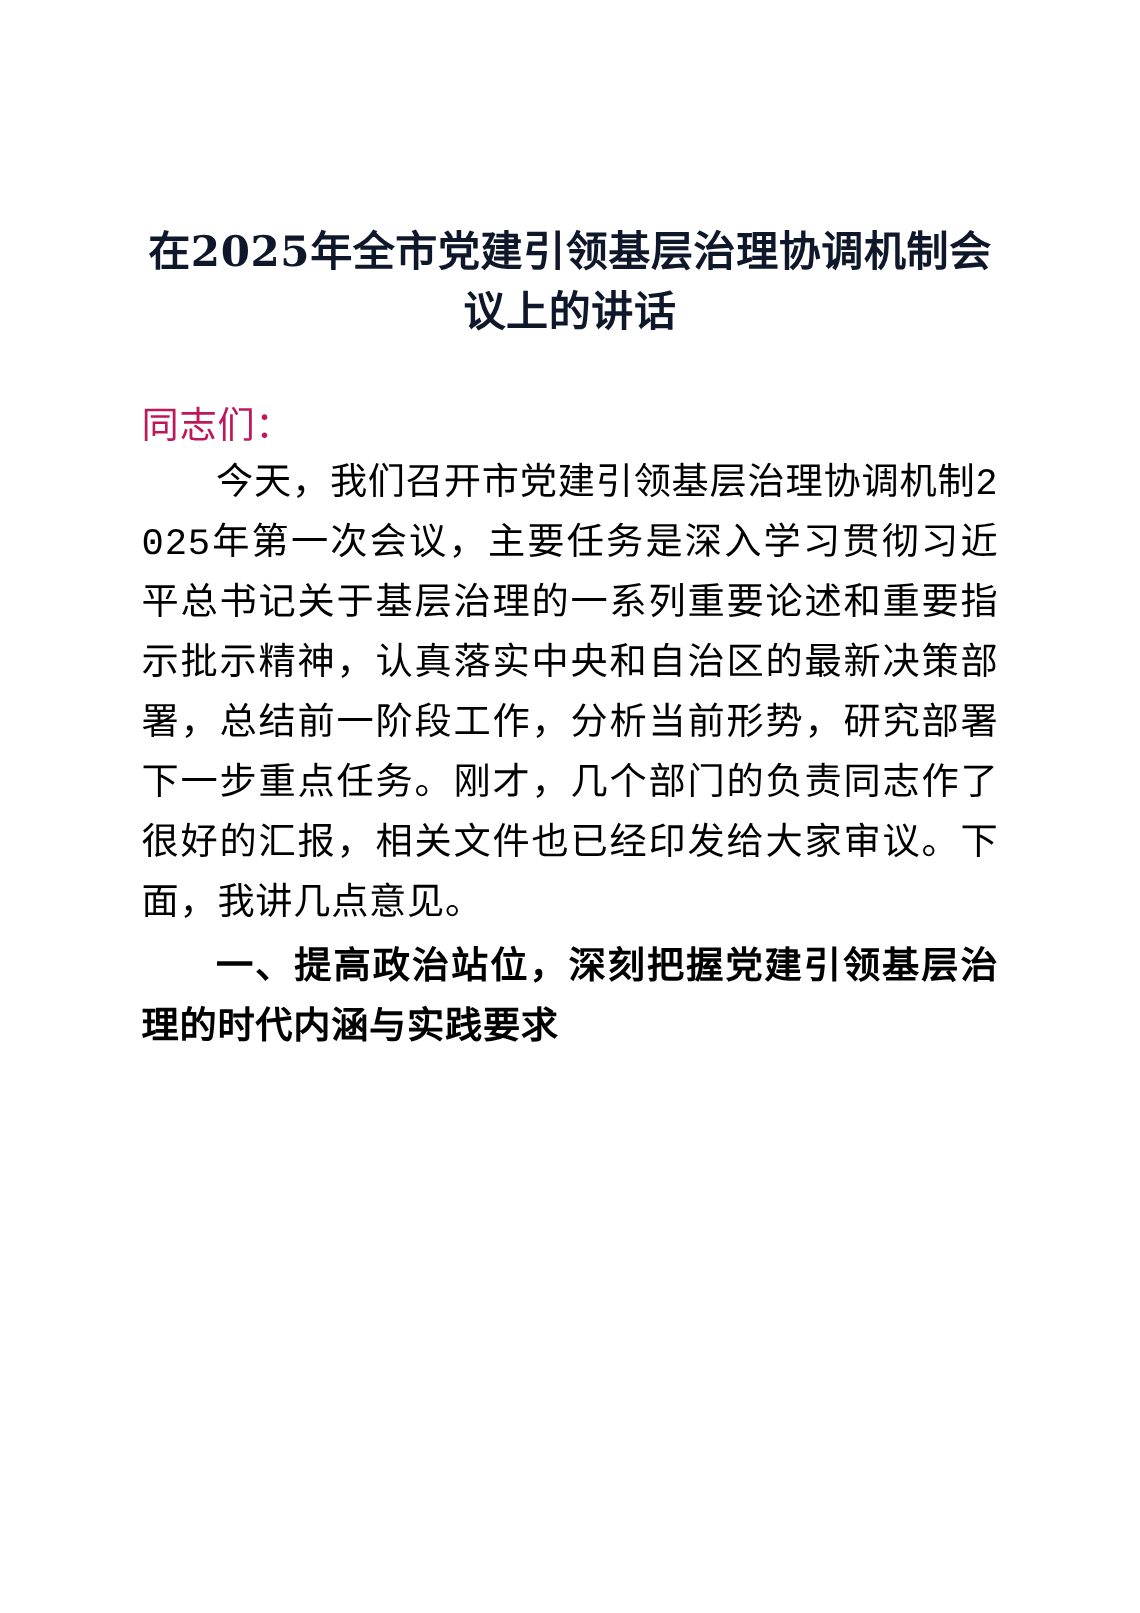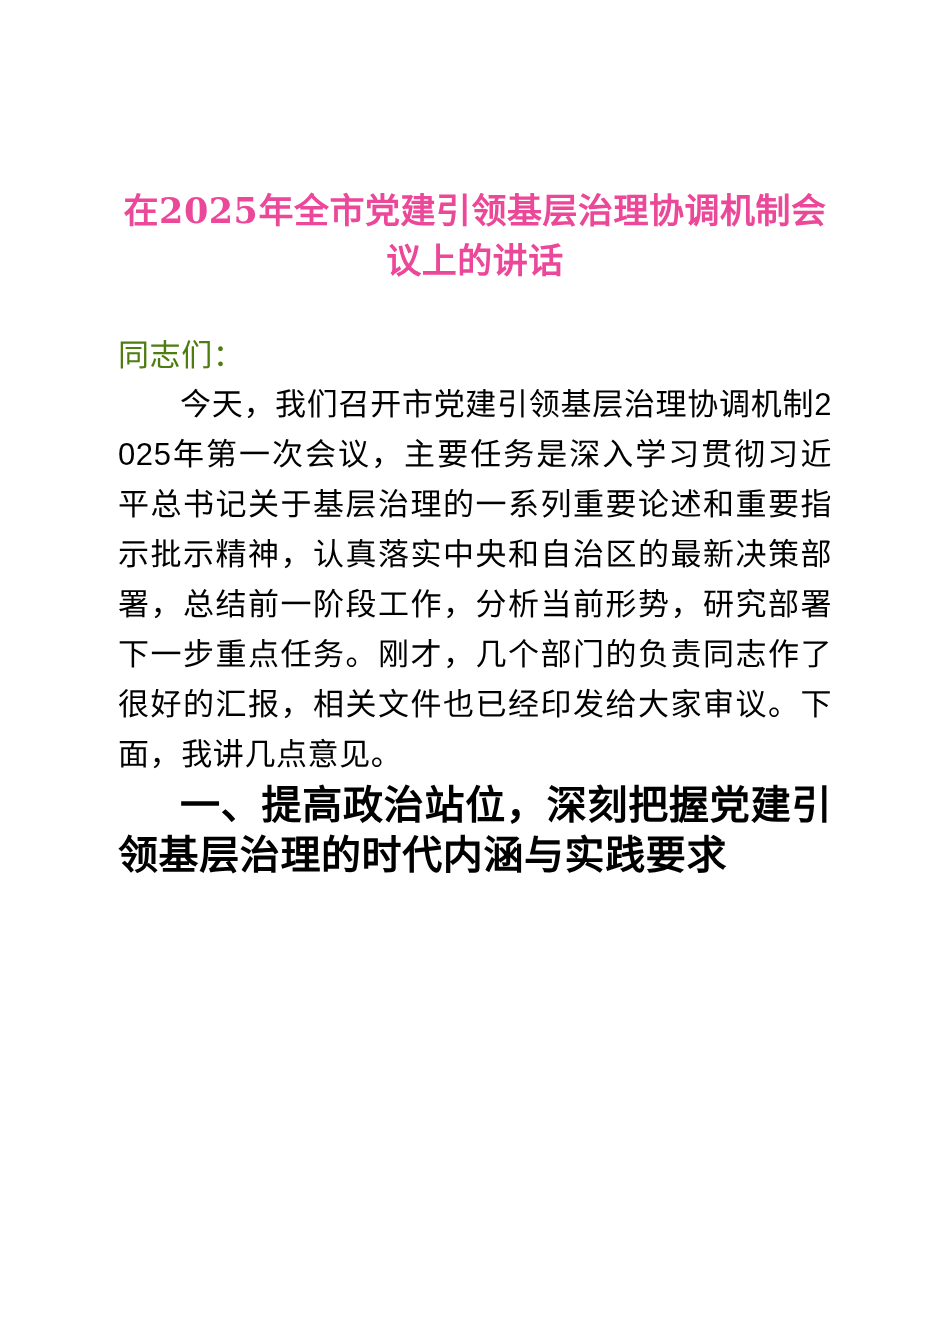--- a/index.html
+++ b/index.html
@@ -25,56 +25,56 @@
     width: 714px;
   }
 
   
   .doc-title {
     font-family: "DejaVu Serif", "Liberation Serif", serif;
     font-weight: 700;
     font-size: 35px;
     line-height: 50px;
     text-align: center;
-    color: #ec4899;
+    color: #0f172a;
     letter-spacing: 0.5px;
     margin: 0 0 44px 0;
     padding: 0;
   }
 
   
   .salutation {
     font-family: "DejaVu Serif", "Liberation Serif", serif;
     font-size: 31px;
     line-height: 50px;
-    color: #4d7c0f;
+    color: #be185d;
     margin: 0 0 0 0;
     text-indent: 0;
     letter-spacing: 0.6px;
   }
 
   
   .body-para {
-    font-family: Liberation Sans, sans-serif;
+    font-family: Liberation Mono, monospace;
     font-size: 31px;
     line-height: 50px;
     color: #000000;
     margin: 0;
     text-indent: 62px;
     text-align: justify;
     text-justify: inter-character;
     letter-spacing: 0.6px;
     word-break: break-all;
   }
 
   
   .section-heading {
     font-family: "DejaVu Serif", "Liberation Serif", serif;
     font-weight: 700;
-    font-size: 40px;
+    font-size: 31px;
     line-height: 50px;
     color: #000000;
     margin: 0;
     text-indent: 62px;
     text-align: justify;
     text-justify: inter-character;
     letter-spacing: 0.6px;
     word-break: break-all;
   }
 </style>

